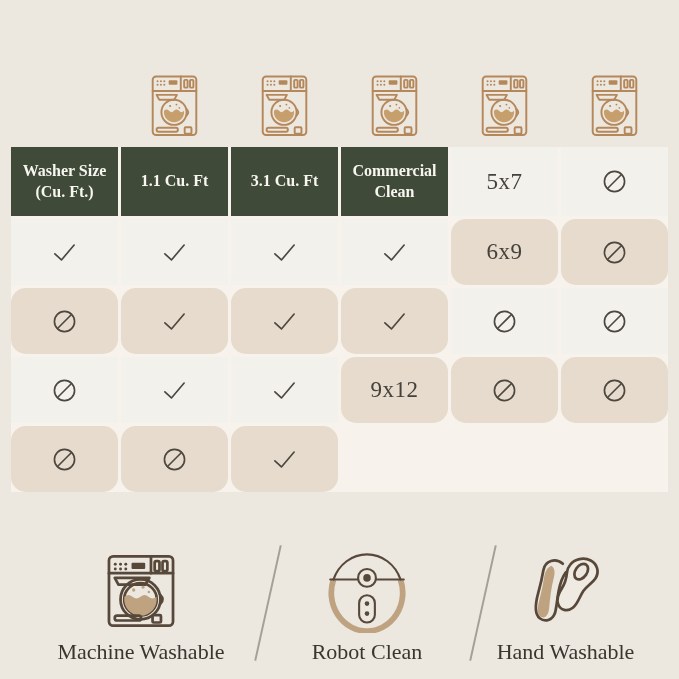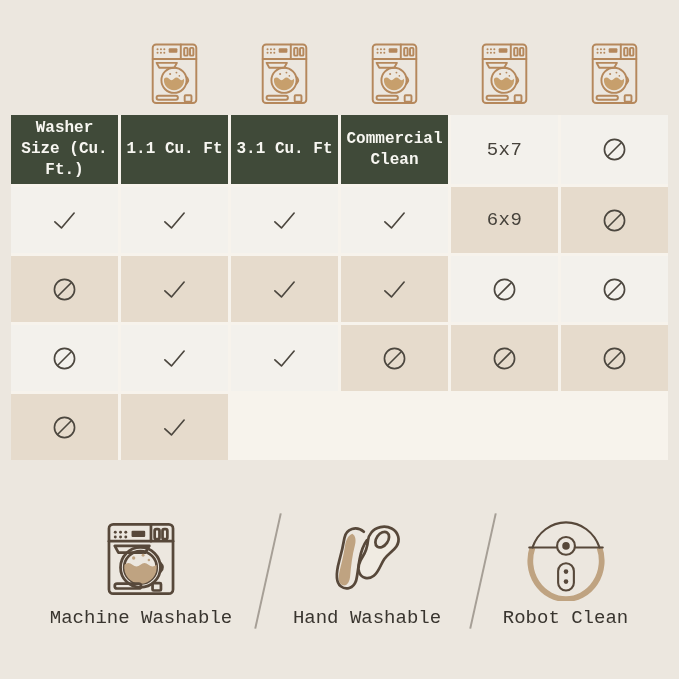--- a/index.html
+++ b/index.html
@@ -1,51 +1,52 @@
 <!DOCTYPE html>
 <html style="--page-bg: #ece7df; --header-bg: #404a39; --header-text: #f7f6f1; --row-light: #f3f1ec; --row-tan: #e6dbcc; --cell-gap: #f7f3ec; --body-text: #46423b; --symbol: #4c473f; --icon-tan: #b5885c; --icon-water: #c79f6c; --icon-dark: #57483a; --icon-fill-tan: #bfa381; --icon-cloth: #f0ebe2; --legend-text: #39352f; --separator: #a69f96;"><head>
 <meta charset="utf-8">
 <style>
   html,body { margin:0; padding:0; background:#ece7df; }
   .stage {
     position:relative; width:679px; height:633px; overflow:hidden;
     background:var(--page-bg,#ece7df);
-    font-family:Liberation Mono, monospace;
+    font-family:Liberation Serif, serif;
+    margin-top:32px;
   }
   
   .top-icons {
     display:grid; grid-template-columns:repeat(6,1fr); gap:3px;
     margin:42px 11px 0;
   }
   .ti-cell { height:63px; display:flex; align-items:flex-end; justify-content:center; }
 
   
   .grid {
     display:grid; grid-template-columns:repeat(6,1fr);
     grid-template-rows:69px repeat(4,66px); gap:3px;
     margin:10px 11px 0;
     background:var(--cell-gap,#f7f3ec);
   }
   .cell { display:flex; align-items:center; justify-content:center; text-align:center; }
   .hcell {
     background:var(--header-bg,#404a39); color:var(--header-text,#f7f6f1);
     font-size:16px; font-weight:bold; line-height:1.3; padding:0 4px; box-sizing:border-box;
   }
-  .bcell { font-size:19px; color:var(--body-text,#46423b); letter-spacing:0.5px; }
+  .bcell { font-size:23px; color:var(--body-text,#46423b); letter-spacing:0.5px; }
   .row-light { background:var(--row-light,#f3f1ec); }
-  .row-tan   { background:var(--row-tan,#e6dbcc); }
+  .row-tan   { background:var(--row-tan,#e6dbcc);border-radius:15px; }
 
   
   .legend {
     display:grid; grid-template-columns:282px 170px 227px;
     margin-top:56px; align-items:start;
   }
   .leg-item { display:flex; flex-direction:column; align-items:center; }
   .leg-icon { height:86px; display:flex; align-items:center; justify-content:center; }
-  .leg-label { margin-top:5px; font-size:19px; color:var(--legend-text,#39352f); white-space:nowrap; }
+  .leg-label { margin-top:5px; font-size:22px; color:var(--legend-text,#39352f); white-space:nowrap; }
   .leg-sep {
     position:absolute; width:2px; height:118px; top:512px;
     background:var(--separator,#a69f96); transform:rotate(12.5deg);
   }
   .sep1 { left:267px; } .sep2 { left:482px; }
 
   
   .ic-tan       { stroke:var(--icon-tan,#b5885c); fill:none; stroke-width:2; stroke-linecap:round; stroke-linejoin:round; }
   .ic-tan-fill  { fill:var(--icon-tan,#b5885c); stroke:none; }
   .water-tan    { fill:var(--icon-water,#c79f6c); stroke:none; }
@@ -266,20 +267,23 @@
         <svg width="35" height="35">
           <use href="#sym-check"></use>
         </svg>
       </div>
       <div class="cell bcell row-light">
         <svg width="35" height="35">
           <use href="#sym-check"></use>
         </svg>
       </div>
       <div class="cell bcell row-tan">
+        <span>9x12</span>
+      </div>
+      <div class="cell bcell row-tan">
         <svg width="35" height="35">
           <use href="#sym-no"></use>
         </svg>
       </div>
       <div class="cell bcell row-tan">
         <svg width="35" height="35">
           <use href="#sym-no"></use>
         </svg>
       </div>
       <div class="cell bcell row-tan">
@@ -302,30 +306,30 @@
       <div class="leg-item">
         <div class="leg-icon">
           <svg width="84" height="84">
             <use href="#sym-washer-dark"></use>
           </svg>
         </div>
         <div class="leg-label">Machine Washable</div>
       </div>
       <div class="leg-item">
         <div class="leg-icon">
+          <svg width="84" height="84">
+            <use href="#sym-robot"></use>
+          </svg>
+        </div>
+        <div class="leg-label">Robot Clean</div>
+      </div>
+      <div class="leg-item">
+        <div class="leg-icon">
           <svg width="86" height="84">
             <use href="#sym-hand"></use>
           </svg>
         </div>
         <div class="leg-label">Hand Washable</div>
       </div>
-      <div class="leg-item">
-        <div class="leg-icon">
-          <svg width="84" height="84">
-            <use href="#sym-robot"></use>
-          </svg>
-        </div>
-        <div class="leg-label">Robot Clean</div>
-      </div>
     </div>
   <div class="leg-sep sep1"></div>
   <div class="leg-sep sep2"></div>
 </div>
 
 </body></html>

